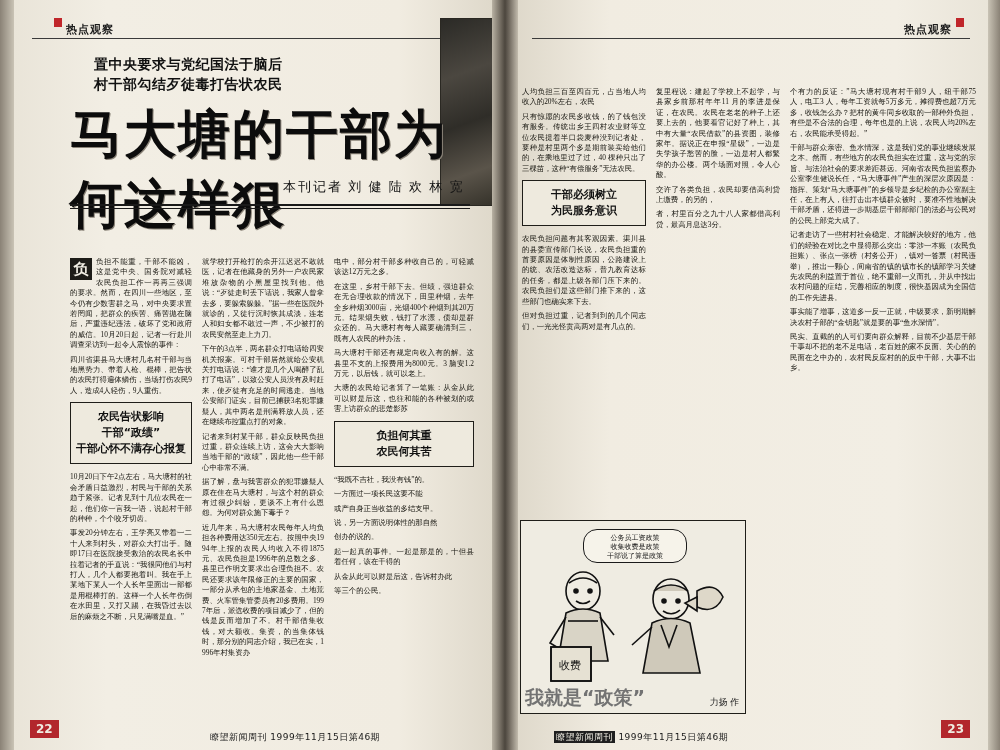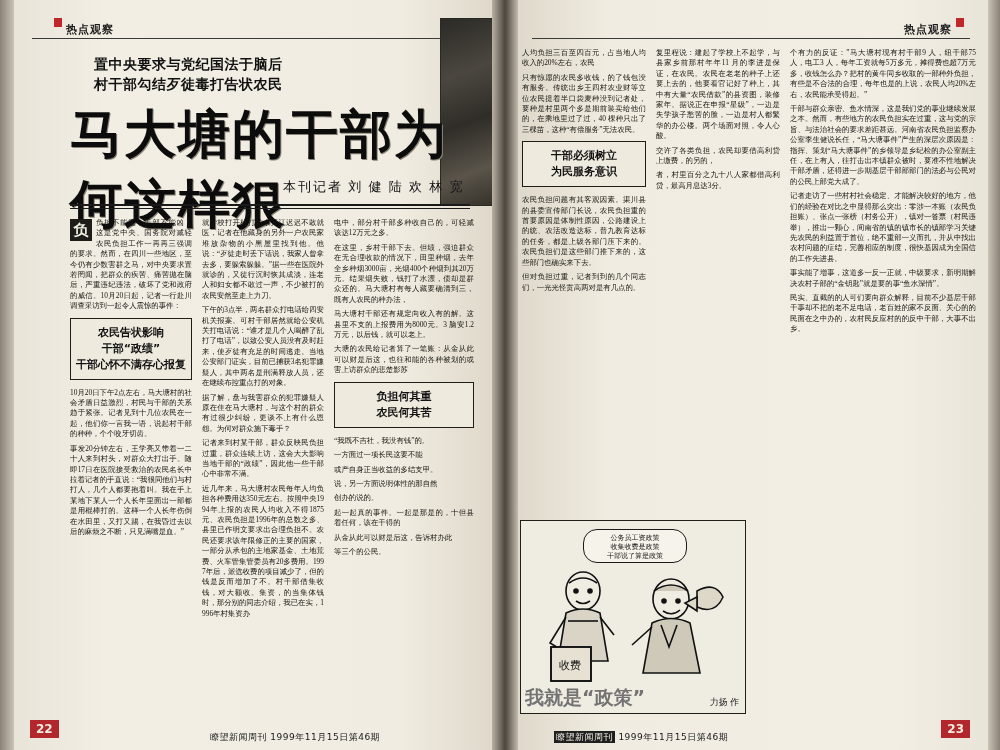--- a/index.html
+++ b/index.html
@@ -80,20 +80,21 @@
     border:1px solid #2a2822;
   }
 
   
   .col{
     position:absolute;
     font-size:7.4px;line-height:10.4px;color:#16150f;
     text-align:justify;
     writing-mode:horizontal-tb;
     word-break:break-all;
+    margin-top:39px;
   }
   .col p{margin:0 0 4px 0;text-indent:0;}
 
   .dropcap{
     float:left;width:22px;height:22px;margin:1px 4px 0 0;
     background:#1d1c18;color:#f2efe5;
     font-family:"DejaVu Sans",sans-serif;font-weight:bold;
     font-size:15px;line-height:22px;text-align:center;
   }
 
@@ -162,32 +163,33 @@
     <div class="headline">马大塘的干部为何这样狠</div>
     <div class="byline">
       <span class="dot">●</span>
       <span>本刊记者  刘 健 陆 欢 林 宽</span>
     </div>
     <div class="hline"></div>
     <div class="hline2"></div>
 
     <div class="col" style="left:60px;top:218px;width:122px;height:490px;">
       <p><span class="dropcap">负</span><span>负担不能重，干部不能凶，这是党中央、国务院对减轻农民负担工作一再再三强调的要求。然而，在四川一些地区，至今仍有少数害群之马，对中央要求置若罔闻，把群众的疾苦、痛苦抛在脑后，严重违纪违法，破坏了党和政府的威信。10月20日起，记者一行赴川调查采访到一起令人震惊的事件：</span></p>
+      <p>四川省渠县马大塘村几名村干部与当地黑势力、带着人枪、棍棒，把告状的农民打得遍体鳞伤，当场打伤农民9人，造成4人轻伤，9人重伤。</p>
       <div class="subhead" style="white-space:pre-line;">农民告状影响
 干部“政绩”
 干部心怀不满存心报复</div>
       <p>10月20日下午2点左右，马大塘村的社会矛盾日益激烈，村民与干部的关系趋于紧张。记者见到十几位农民在一起，他们你一言我一语，说起村干部的种种，个个咬牙切齿。</p>
       <p>事发20分钟左右，王学亮又带着一二十人来到村头，对群众大打出手。随即17日在医院接受救治的农民名长中拉着记者的手直说：“我很同他们与村打人，几个人都要抱着叫。我在手上某地下某人一个人长年里面出一部都是用棍棒打的。这样一个人长年伤倒在水田里，又打又踢，在我昏过去以后的麻烦之不断，只见满嘴是血。”</p>
     </div>
 
     <div class="col" style="left:192px;top:218px;width:122px;height:490px;">
       <p>就学校打开枪打的余开江迟迟不敢就医，记者在他藏身的另外一户农民家堆放杂物的小黑屋里找到他。他说：“歹徒走时丢下话说，我家人曾拿去多，要躲索躲躲。”据一些在医院外就诊的，又徒行沉时恢其成淡，连老人和妇女都不敢过一声，不少被打的农民安然至走上力刀。</p>
       <p>下午的3点半，两名群众打电话给四安机关报案。可村干部居然就给公安机关打电话说：“谁才是几个人喝醉了乱打了电话”，以致公安人员没有及时赶来，使歹徒有充足的时间逃走。当地公安部门证实，目前已捕获3名犯罪嫌疑人，其中两名是刑满释放人员，还在继续布控重点打的对象。</p>
+      <p>记者来到村某干部，群众反映民负担过重，群众连续上访，这会大大影响当地干部的“政绩”，因此他一些干部心中非常不满。</p>
       <p>据了解，盘与我害群众的犯罪嫌疑人原在住在马大塘村，与这个村的群众有过很少纠纷，更谈不上有什么恩怨。为何对群众施下毒手？</p>
-      <p>记者来到村某干部，群众反映民负担过重，群众连续上访，这会大大影响当地干部的“政绩”，因此他一些干部心中非常不满。</p>
       <p>近几年来，马大塘村农民每年人均负担各种费用达350元左右。按照中央1994年上报的农民人均收入不得1875元、农民负担是1996年的总数之多、县里已作明文要求出合理负担不。农民还要求该年限修正的主要的国家，一部分从承包的主地家基金、土地荒费、火车管集管委员有20多费用。1997年后，派选收费的项目减少了，但的钱是反而增加了不。村干部借集收钱，对大额收。集资，的当集体钱时，那分别的同志介绍，我已在实，1996年村集资办</p>
     </div>
 
     <div class="col" style="left:324px;top:218px;width:140px;height:490px;">
       <p>电中，部分村干部多种收自己的，可轻减该达12万元之多。</p>
       <p>在这里，乡村干部下去。但绩，强迫群众在无合理收款的情况下，田里种烟，去年全乡种烟3000亩，光烟400个种烟到其20万元。结果烟失败，钱打了水漂，债却是群众还的。马大塘村有每人藏要确清到三，既有人农民的种办法，</p>
       <p>马大塘村干部还有规定向收入有的解。这县里不支的上报费用为8000元。3 脑安1.2万元，以后钱，就可以老上。</p>
       <p>大塘的农民给记者算了一笔账：从金从此可以财是后这，也往和能的各种被划的或害上访群众的悲楚影苏</p>
       <div class="subhead" style="white-space:pre-line;">负担何其重
 农民何其苦</div>

